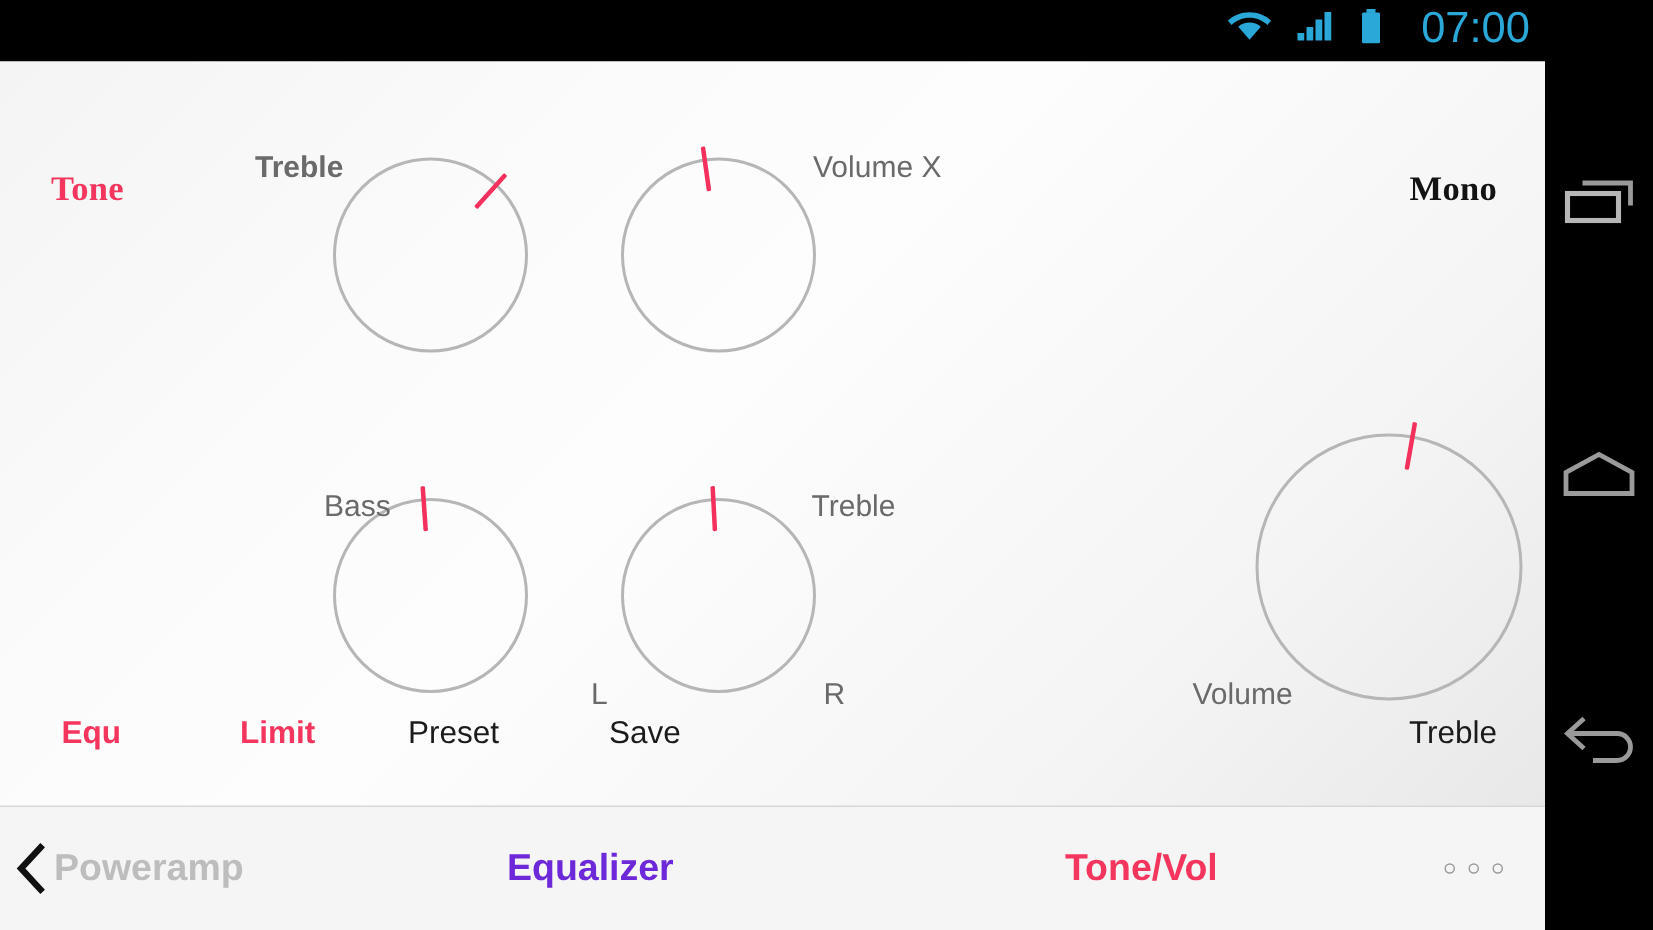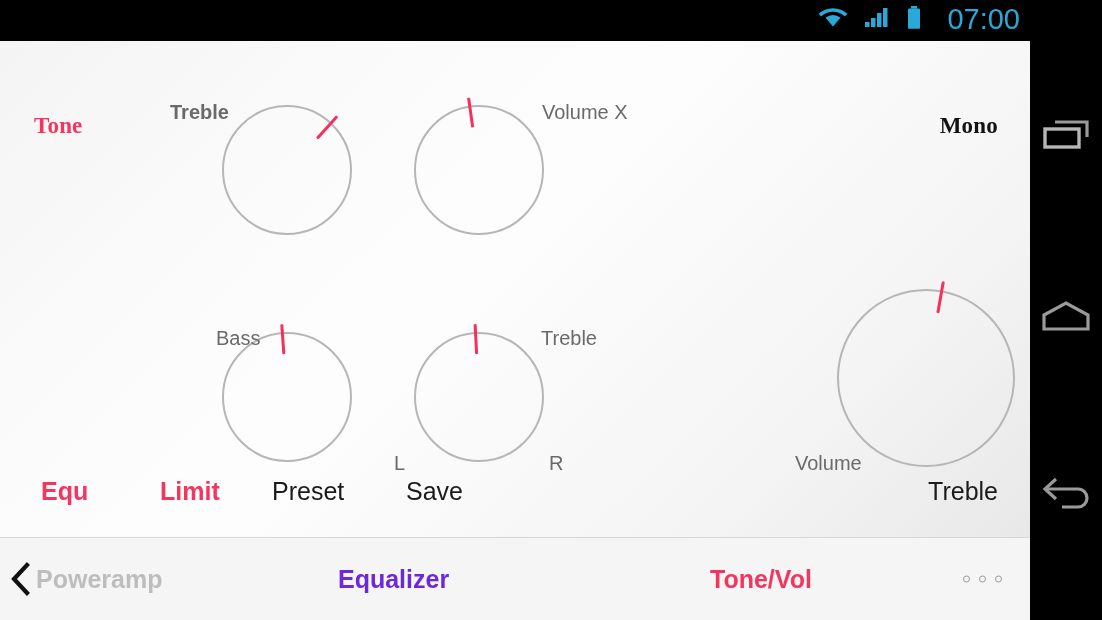--- a/index.html
+++ b/index.html
@@ -95,21 +95,21 @@
   .knob-caption {
     position: absolute;
     font-size: 20px;
     color: #6a6a6a;
     white-space: nowrap;
   }
 
   
   .panel-action {
     position: absolute;
-    font-size: 25px;
+    font-size: 21px;
     white-space: nowrap;
   }
   .panel-action.pink { color: #f4365f; font-weight: bold; }
   .panel-action.dark { color: #1b1b1b; font-weight: normal; }
 
   #panel-divider {
     position: absolute;
     left: 0; top: 496px;
     width: 1030px;
     height: 1px;

